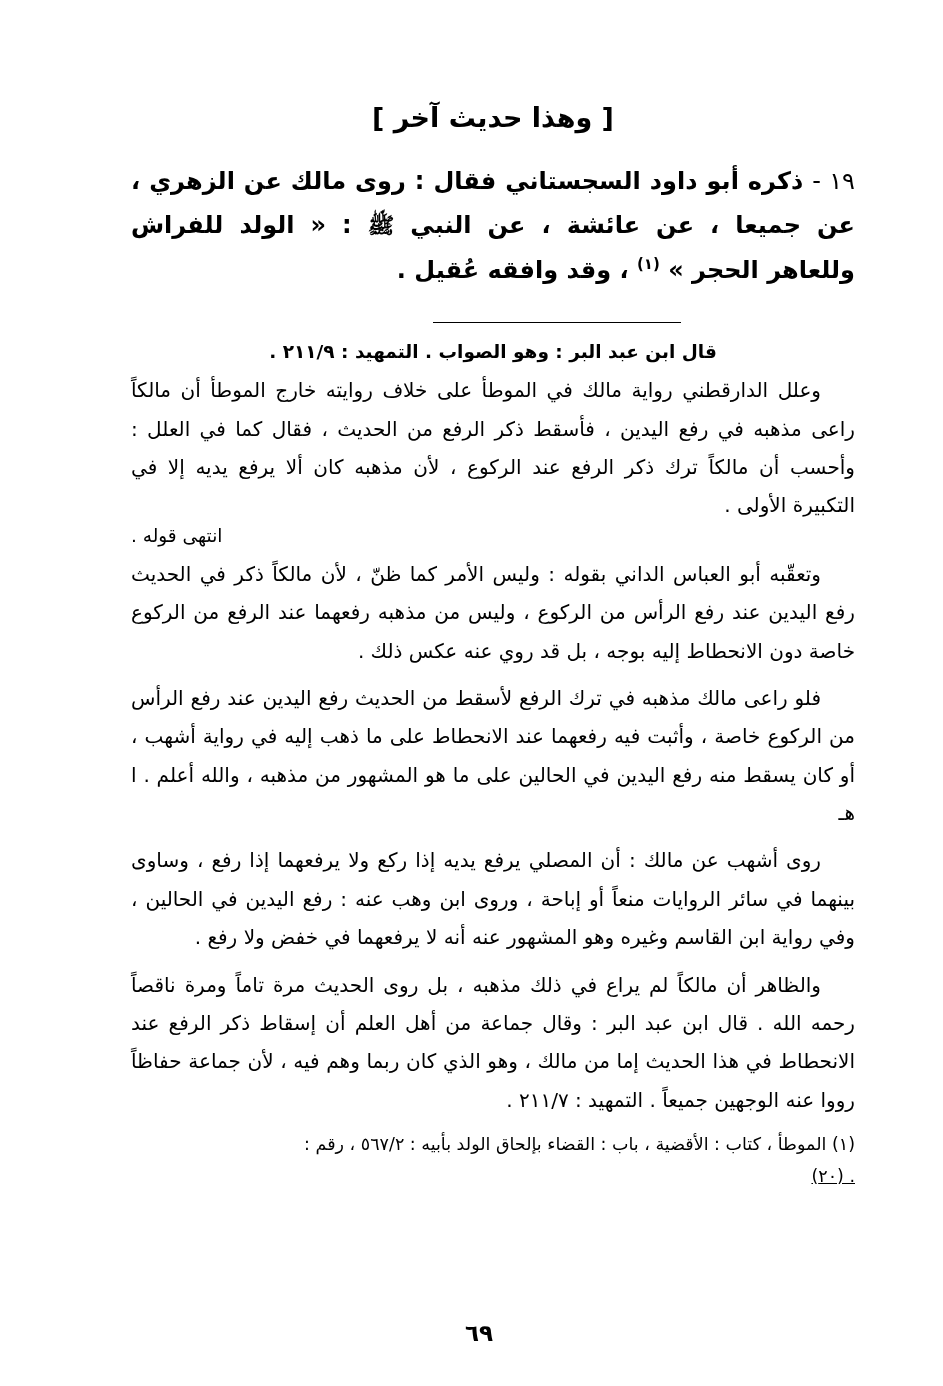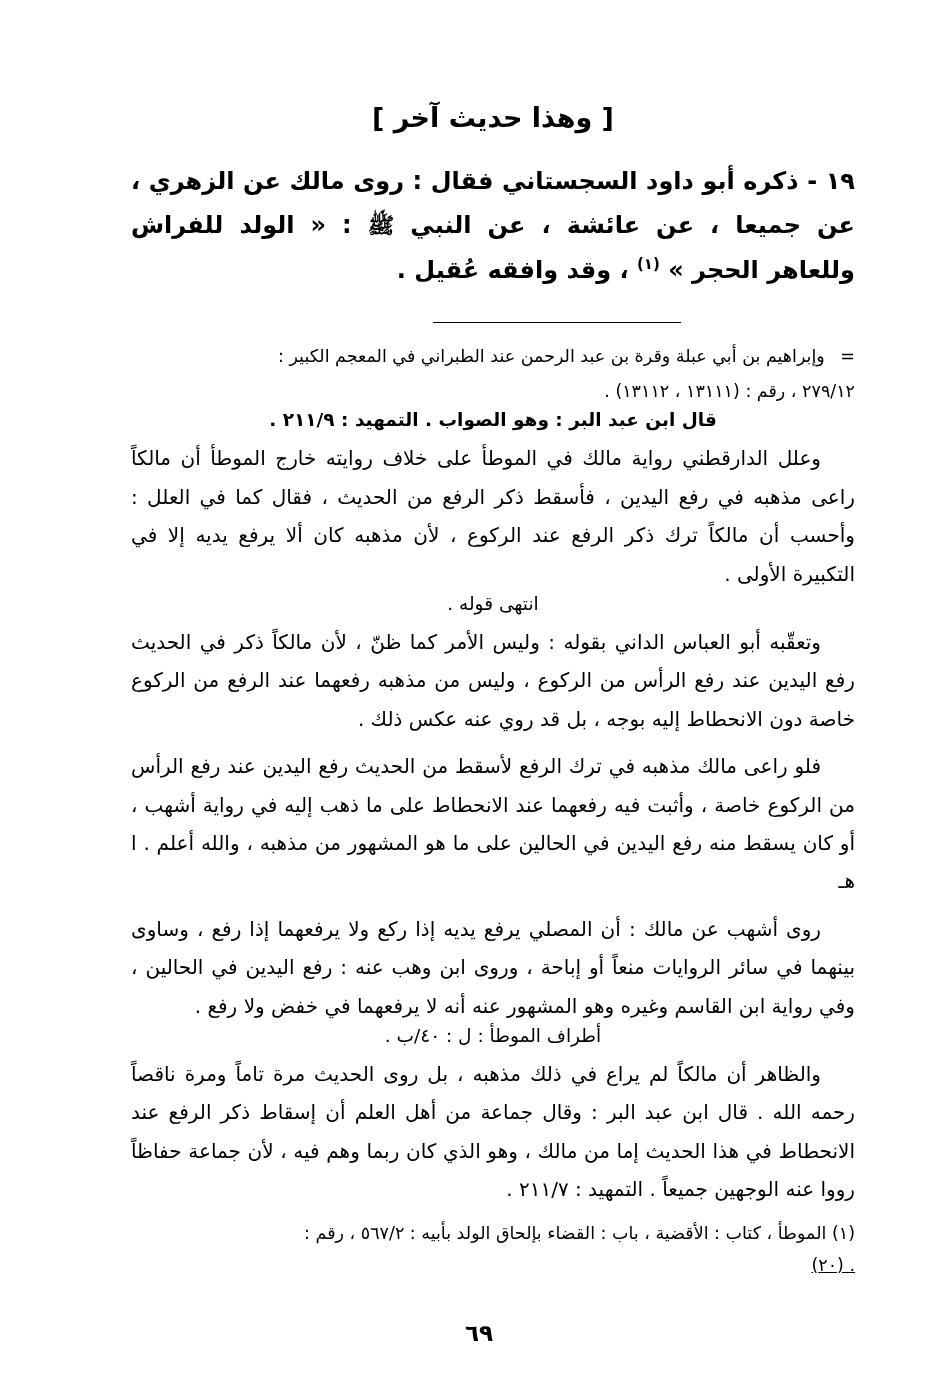--- a/index.html
+++ b/index.html
@@ -33,21 +33,21 @@
   .main-para {
     font-size: 24px;
     line-height: 1.85;
     text-align: justify;
     text-align-last: right;
     direction: rtl;
     margin: 0 0 6px 0;
     font-weight: bold;
   }
   .main-para .num {
-    font-weight: bold;
+    font-weight: normal;
   }
   .emph {
     font-weight: bold;
   }
   .sup {
     font-size: 15px;
     vertical-align: super;
   }
   .pbuh {
     font-size: 22px;
@@ -82,21 +82,21 @@
     line-height: 1.92;
     direction: rtl;
     text-align: justify;
     text-align-last: right;
     margin: 9px 0 0 0;
     text-indent: 34px;
   }
   .tail-line {
     font-size: 18.5px;
     direction: rtl;
-    text-align: center;
+    text-align: left;
     margin: 0;
   }
   .tail-line.center-ish {
     text-align: center;
     font-weight: bold;
   }
   .fn-bottom {
     font-size: 17.5px;
     line-height: 1.8;
     direction: rtl;
@@ -132,39 +132,31 @@
     <span>جميعا ، عن عائشة ، عن النبي</span>
     <span class="pbuh">ﷺ</span>
     <span class="emph">: « الولد للفراش وللعاهر الحجر »</span>
     <span class="sup">(١)</span>
     <span>،</span>
     <span>وقد وافقه عُقيل .</span>
   </div>
 
   <hr class="rule">
 
-  <div class="fn-block">
-    <div class="fn-cont">
-      <span class="eq">=</span>
-      <span>وإبراهيم بن أبي عبلة وقرة بن عبد الرحمن عند الطبراني في المعجم الكبير :</span>
-    </div>
-    <div class="fn-line" style="text-align:center;">٢٧٩/١٢ ، رقم : (١٣١١١ ، ١٣١١٢) .</div>
-  </div>
 
   <div class="tail-line center-ish">قال ابن عبد البر : وهو الصواب . التمهيد : ٢١١/٩ .</div>
 
   <p class="body-para">وعلل الدارقطني رواية مالك في الموطأ على خلاف روايته خارج الموطأ أن مالكاً راعى مذهبه في رفع اليدين ، فأسقط ذكر الرفع من الحديث ، فقال كما في العلل : وأحسب أن مالكاً ترك ذكر الرفع عند الركوع ، لأن مذهبه كان ألا يرفع يديه إلا في التكبيرة الأولى .</p>
   <p class="tail-line">انتهى قوله .</p>
 
   <p class="body-para">وتعقّبه أبو العباس الداني بقوله : وليس الأمر كما ظنّ ، لأن مالكاً ذكر في الحديث رفع اليدين عند رفع الرأس من الركوع ، وليس من مذهبه رفعهما عند الرفع من الركوع خاصة دون الانحطاط إليه بوجه ، بل قد روي عنه عكس ذلك .</p>
 
   <p class="body-para">فلو راعى مالك مذهبه في ترك الرفع لأسقط من الحديث رفع اليدين عند رفع الرأس من الركوع خاصة ، وأثبت فيه رفعهما عند الانحطاط على ما ذهب إليه في رواية أشهب ، أو كان يسقط منه رفع اليدين في الحالين على ما هو المشهور من مذهبه ، والله أعلم . ا هـ</p>
 
   <p class="body-para">روى أشهب عن مالك : أن المصلي يرفع يديه إذا ركع ولا يرفعهما إذا رفع ، وساوى بينهما في سائر الروايات منعاً أو إباحة ، وروى ابن وهب عنه : رفع اليدين في الحالين ، وفي رواية ابن القاسم وغيره وهو المشهور عنه أنه لا يرفعهما في خفض ولا رفع .</p>
-  <p class="tail-line">أطراف الموطأ : ل : ٤٠/ب .</p>
 
   <p class="body-para">والظاهر أن مالكاً لم يراع في ذلك مذهبه ، بل روى الحديث مرة تاماً ومرة ناقصاً رحمه الله . قال ابن عبد البر : وقال جماعة من أهل العلم أن إسقاط ذكر الرفع عند الانحطاط في هذا الحديث إما من مالك ، وهو الذي كان ربما وهم فيه ، لأن جماعة حفاظاً رووا عنه الوجهين جميعاً . التمهيد : ٢١١/٧ .</p>
 
   <div class="fn-bottom">
     <div>(١) الموطأ ، كتاب : الأقضية ، باب : القضاء بإلحاق الولد بأبيه : ٥٦٧/٢ ، رقم :</div>
     <div class="second">. (٢٠)</div>
   </div>
 
   <div class="page-number">٦٩</div>
 

